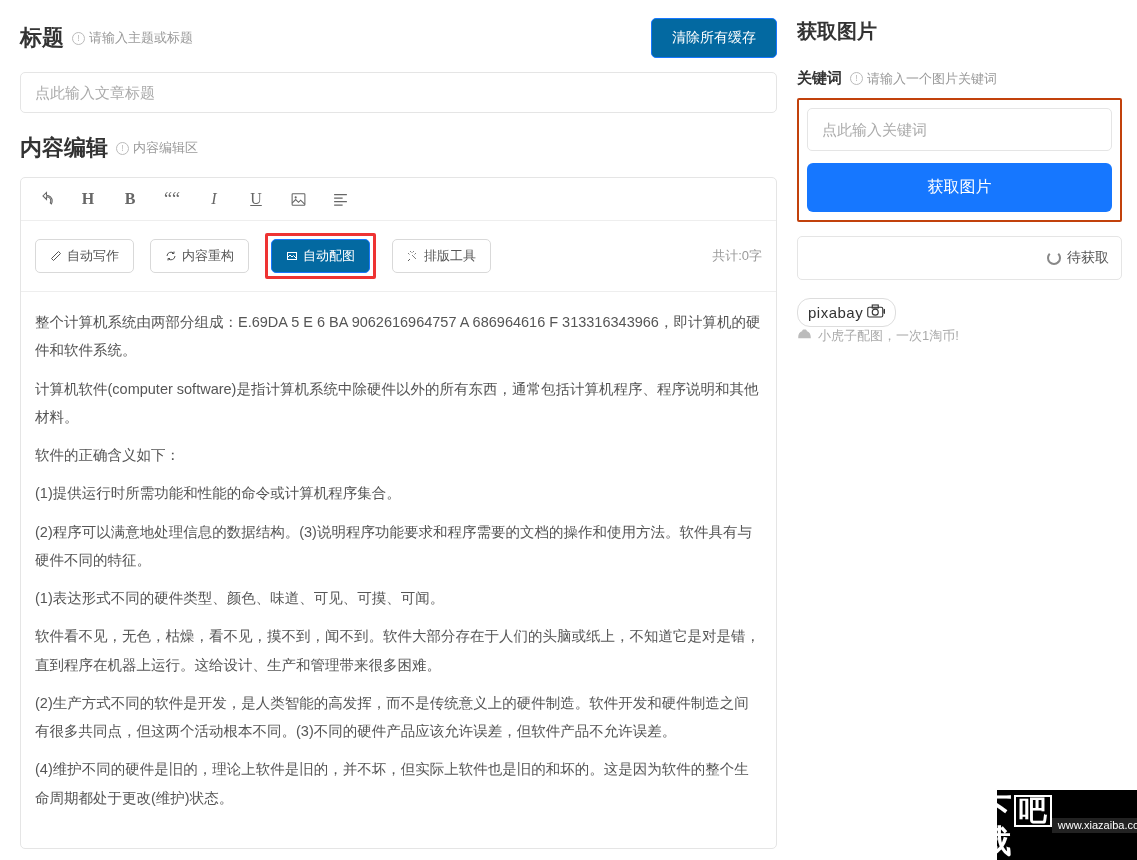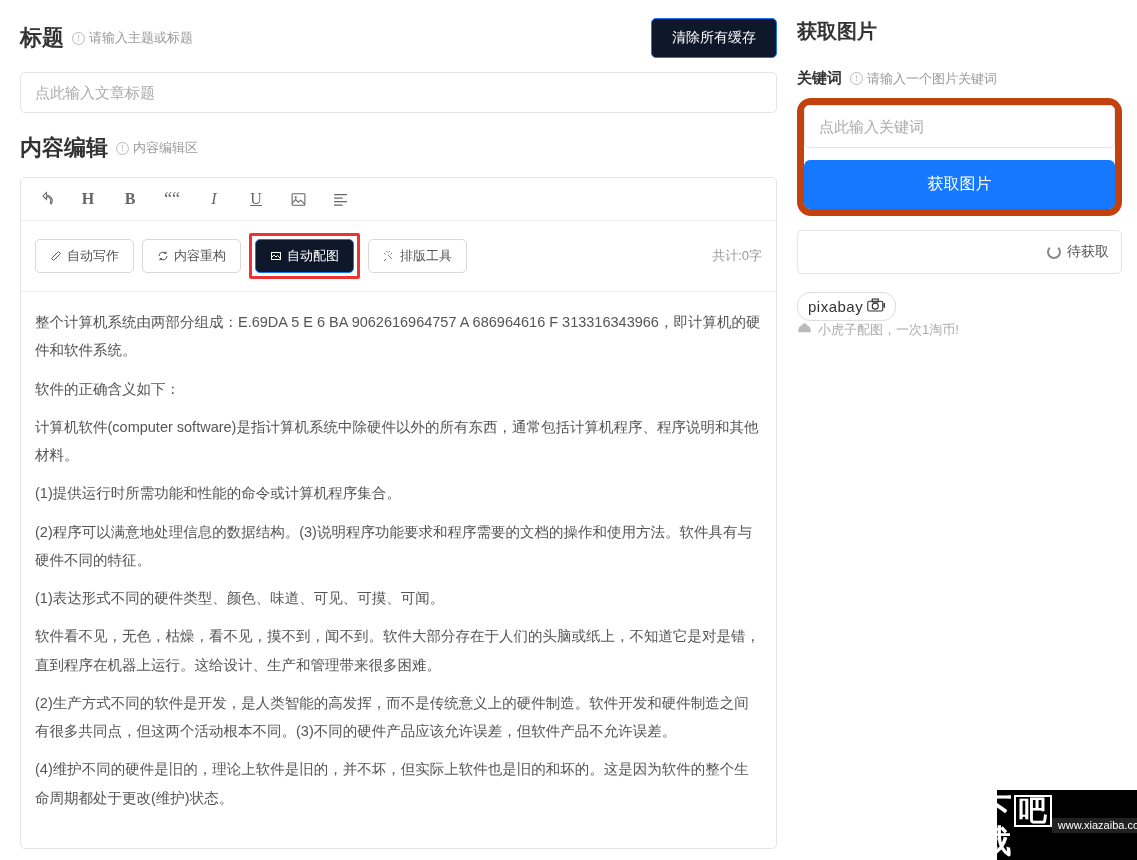--- a/index.html
+++ b/index.html
@@ -15,45 +15,45 @@
 .main { flex: 1; padding: 18px 20px 0 20px; min-width: 0; }
 .sidebar { width: 340px; padding: 18px 15px 0 0; }
 
 .section-header { display: flex; align-items: center; justify-content: space-between; margin-bottom: 14px; }
 .section-title-group { display: flex; align-items: center; gap: 8px; }
 .section-title { font-size: 22px; font-weight: 600; color: #333; }
 .hint { display: inline-flex; align-items: center; gap: 4px; font-size: 13px; color: #999; }
 .hint-icon { display: inline-flex; width: 13px; height: 13px; border: 1px solid #bbb; border-radius: 50%; align-items: center; justify-content: center; font-size: 9px; color: #bbb; line-height: 1; }
 
 .btn { display: inline-flex; align-items: center; gap: 5px; padding: 7px 14px; border-radius: 5px; font-size: 13px; cursor: pointer; border: 1px solid #d9d9d9; background: #fff; color: #555; }
-.btn-primary { background: #0f172a; border-color: #1677ff; color: #fff; }
+.btn-primary { background: #0369a1; border-color: #1677ff; color: #fff; }
 .btn-primary.big { padding: 10px 20px; font-size: 14px; }
 
 .title-input { width: 100%; padding: 11px 14px; font-size: 15px; border: 1px solid #e5e5e5; border-radius: 5px; color: #333; }
 .title-input::placeholder { color: #aaa; }
 .content-section-header { margin-top: 20px; margin-bottom: 14px; }
 
 .editor-box { border: 1px solid #e5e5e5; border-radius: 5px; }
 .toolbar-row { display: flex; align-items: center; gap: 20px; padding: 10px 14px; border-bottom: 1px solid #eee; }
 .tb-btn { width: 22px; height: 22px; display: inline-flex; align-items: center; justify-content: center; color: #666; cursor: pointer; font-size: 16px; }
 .tb-btn svg { width: 17px; height: 17px; fill: currentColor; }
 
 .action-row { display: flex; align-items: center; justify-content: space-between; padding: 12px 14px; border-bottom: 1px solid #eee; }
-.action-left { display: flex; align-items: center; gap: 8px; }
+.action-left { display: flex; align-items: center; gap: 16px; }
 .count { font-size: 13px; color: #999; }
 .highlight-box { border: 3px solid #e33; padding: 3px; border-radius: 2px; }
 
 .editor-content { padding: 16px 14px; font-size: 14.5px; line-height: 1.95; color: #555; height: 556px; overflow-y: auto; }
 .editor-content p { margin-bottom: 10px; }
 
 
 .sb-title { font-size: 20px; font-weight: 600; color: #333; margin-bottom: 24px; }
 .sb-label-row { display: flex; align-items: center; gap: 8px; margin-bottom: 10px; }
 .sb-label { font-size: 15px; font-weight: 600; color: #333; }
-.sb-box { border: 7px solid #c2410c; border-radius: 14px; margin-bottom: 14px; }
+.sb-box { border: 2px solid #c2410c; padding: 8px; border-radius: 2px; margin-bottom: 14px; }
 .sb-input { width: 100%; padding: 12px 14px; font-size: 15px; border: 1px solid #e5e5e5; border-radius: 5px; margin-bottom: 12px; }
 .sb-input::placeholder { color: #aaa; }
 .sb-fetch-btn { width: 100%; padding: 14px; background: #1677ff; color: #fff; border: none; border-radius: 6px; font-size: 16px; cursor: pointer; }
 .sb-pending { display: flex; align-items: center; justify-content: flex-end; gap: 6px; padding: 12px; border: 1px solid #e5e5e5; border-radius: 5px; color: #555; font-size: 14px; margin-bottom: 18px; }
 .spinner { width: 14px; height: 14px; border: 2px solid #888; border-top-color: transparent; border-radius: 50%; }
 .pixabay-badge { display: inline-flex; align-items: center; gap: 4px; border: 1px solid #ddd; border-radius: 13px; padding: 5px 10px; font-size: 15px; letter-spacing: 0.5px; font-family: Arial, sans-serif; color: #333; }
 .camera-icon svg { width: 18px; height: 14px; }
 .sb-provided { font-size: 14px; color: #555; margin-bottom: 12px; }
 .sb-provided a { color: #1677ff; text-decoration: underline; }
 .sb-tip { display: flex; align-items: center; gap: 6px; font-size: 13px; color: #aaa; }
@@ -148,22 +148,22 @@
             <span>排版工具</span>
           </button>
         </div>
         <div class="count">
           <span>共计:</span><span>0</span><span>字</span>
         </div>
       </div>
 
       <div class="editor-content" id="editor-content">
           <p>整个计算机系统由两部分组成：E.69DA 5 E 6 BA 9062616964757 A 686964616 F 313316343966，即计算机的硬件和软件系统。</p>
+          <p>计算机软件(computer software)是指计算机系统中除硬件以外的所有东西，通常包括计算机程序、程序说明和其他材料。</p>
           <p>软件的正确含义如下：</p>
-          <p>计算机软件(computer software)是指计算机系统中除硬件以外的所有东西，通常包括计算机程序、程序说明和其他材料。</p>
           <p>(1)提供运行时所需功能和性能的命令或计算机程序集合。</p>
           <p>(2)程序可以满意地处理信息的数据结构。(3)说明程序功能要求和程序需要的文档的操作和使用方法。软件具有与硬件不同的特征。</p>
           <p>(1)表达形式不同的硬件类型、颜色、味道、可见、可摸、可闻。</p>
           <p>软件看不见，无色，枯燥，看不见，摸不到，闻不到。软件大部分存在于人们的头脑或纸上，不知道它是对是错，直到程序在机器上运行。这给设计、生产和管理带来很多困难。</p>
           <p>(2)生产方式不同的软件是开发，是人类智能的高发挥，而不是传统意义上的硬件制造。软件开发和硬件制造之间有很多共同点，但这两个活动根本不同。(3)不同的硬件产品应该允许误差，但软件产品不允许误差。</p>
           <p>(4)维护不同的硬件是旧的，理论上软件是旧的，并不坏，但实际上软件也是旧的和坏的。这是因为软件的整个生命周期都处于更改(维护)状态。</p>
         </div>
     </div>
   </div>
 

